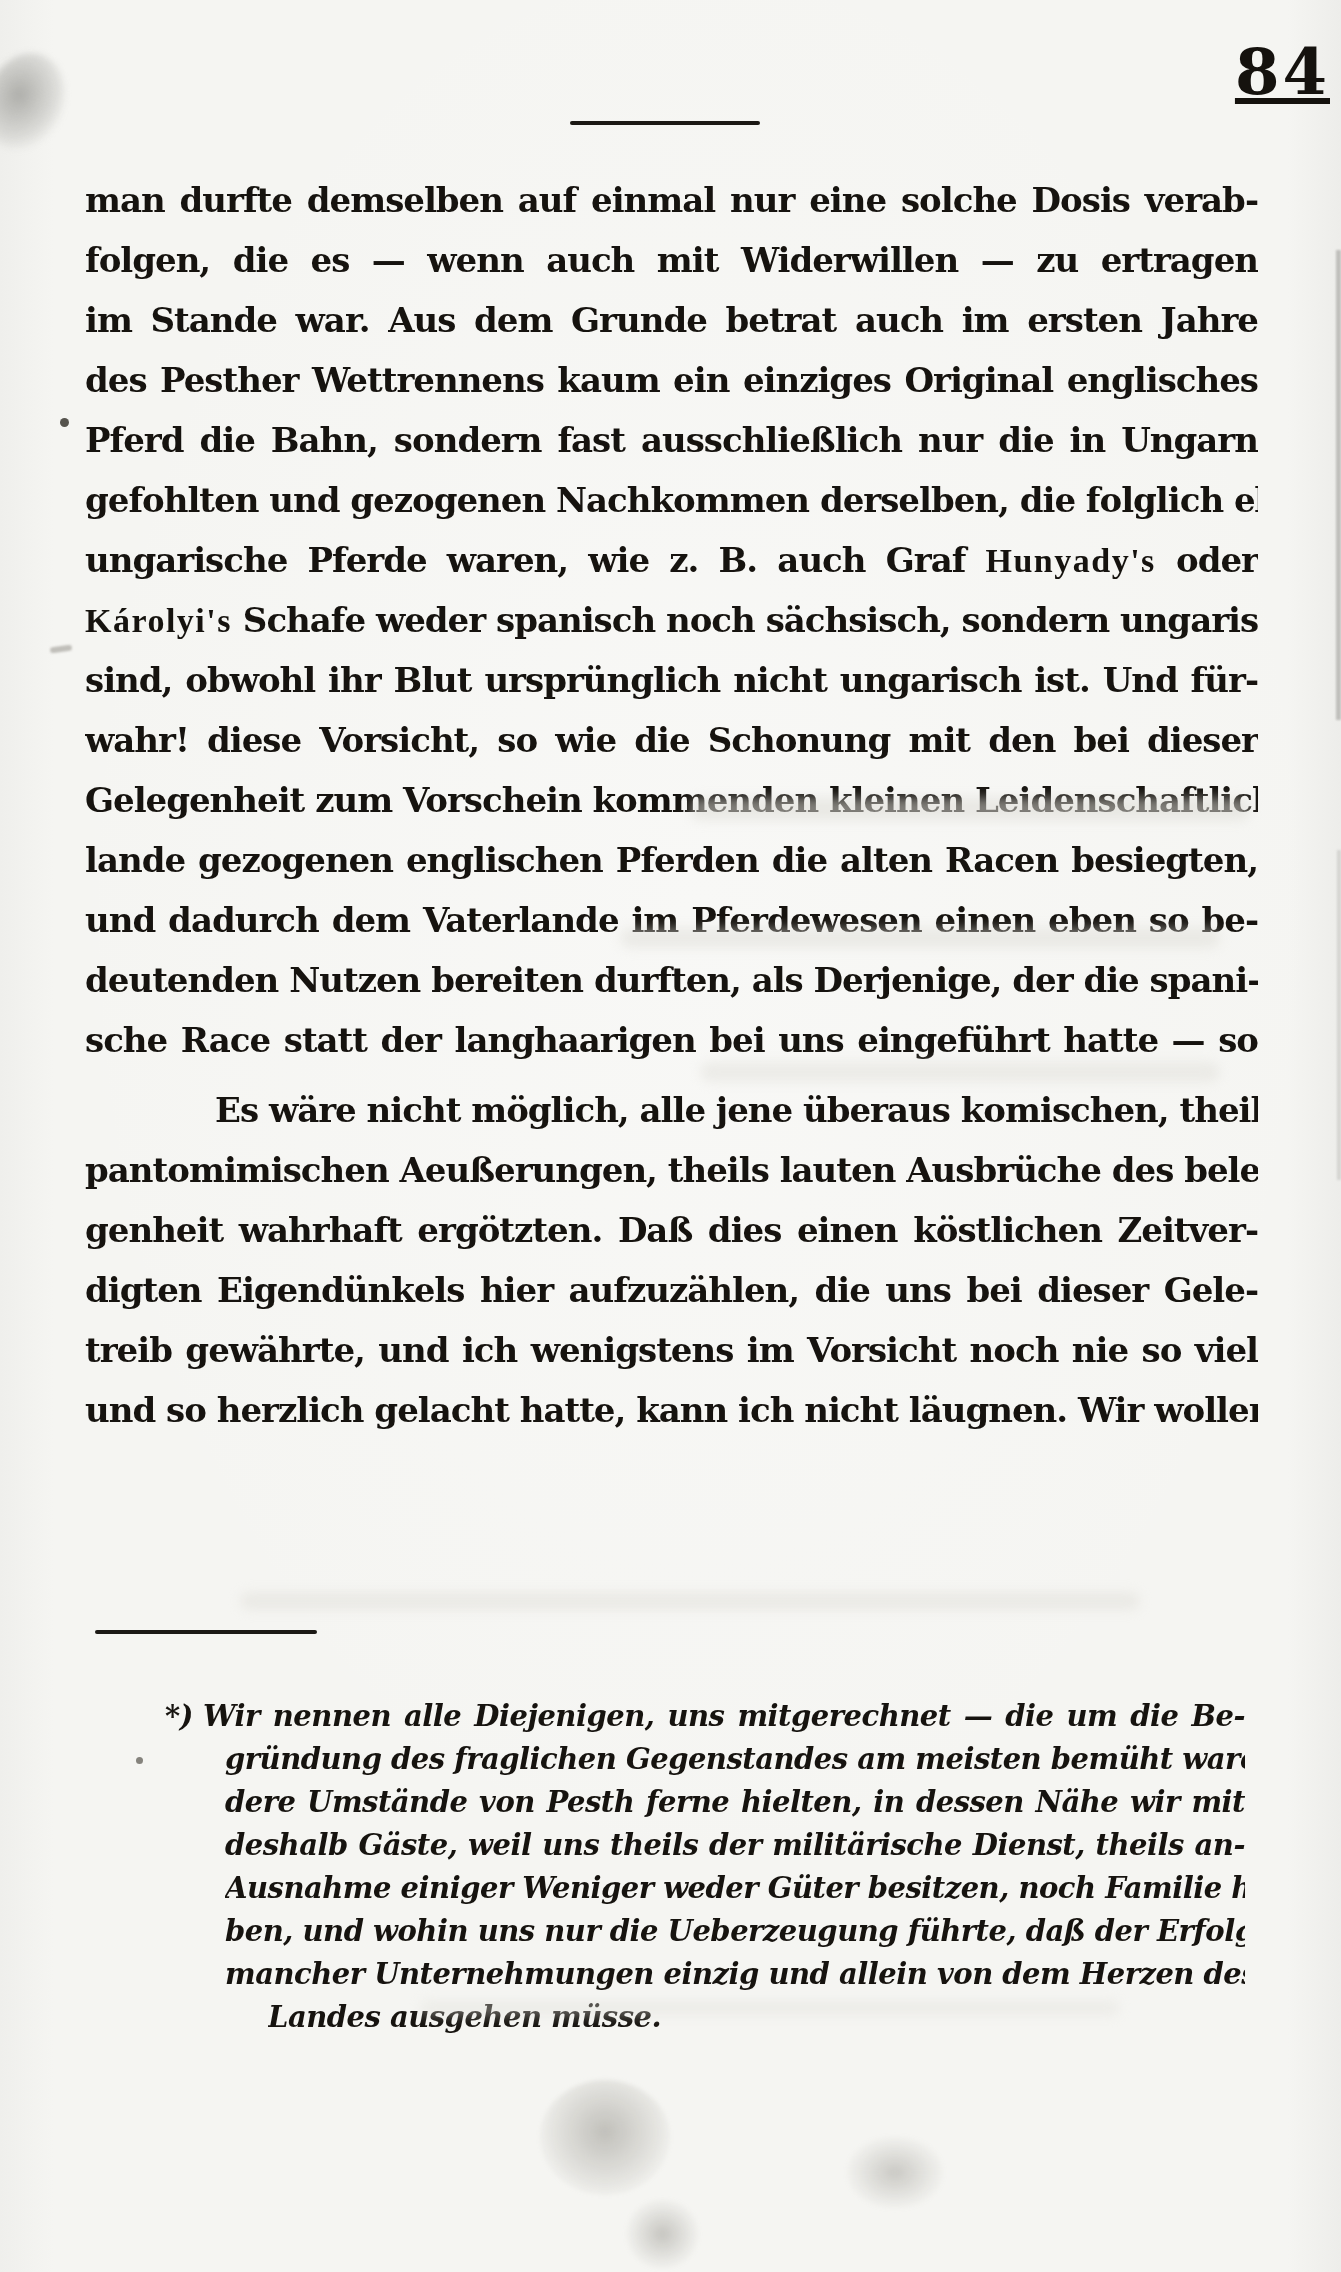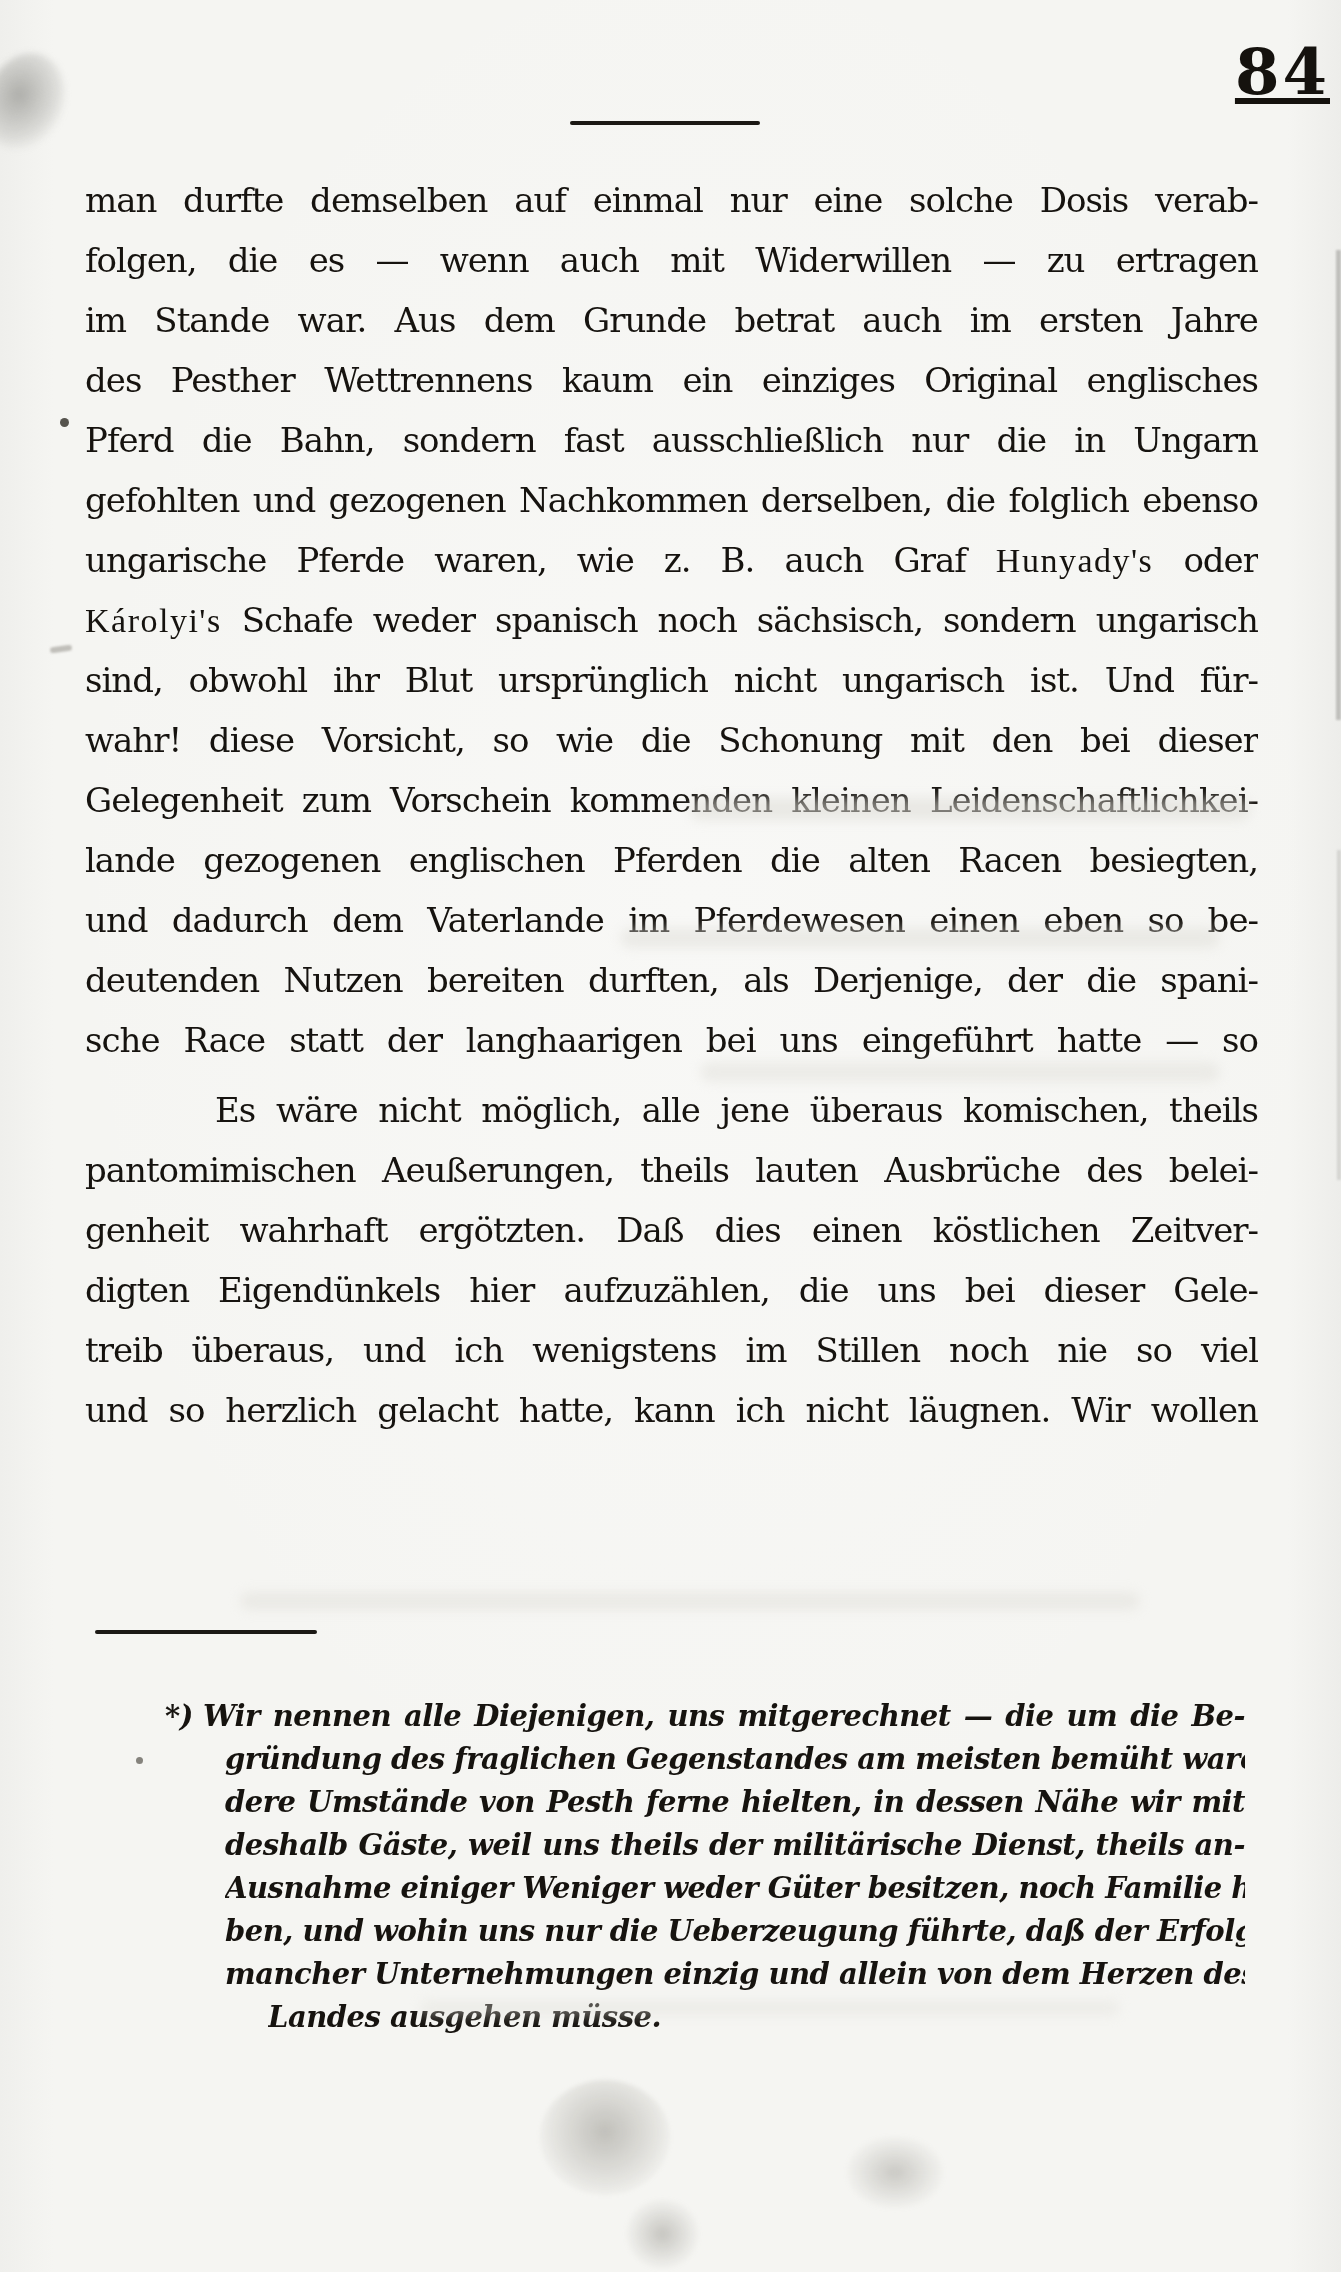--- a/index.html
+++ b/index.html
@@ -29,21 +29,21 @@
   }
   .header-rule {
     position: absolute; top: 121px; left: 570px;
     width: 190px; height: 4px;
     background: #1c1915; border-radius: 2px;
   }
 
   
   .main-text {
     position: absolute; top: 170px; left: 85px; width: 1173px;
-    font-size: 34px; font-weight: normal; letter-spacing: -1px;
+    font-size: 34px; font-weight: bold; letter-spacing: -1px;
     line-height: 60px;
   }
   .paragraph + .paragraph { margin-top: 10px; }
   .line {
     height: 60px; overflow: hidden; white-space: nowrap;
     text-align: justify; text-align-last: justify;
   }
   .line.short { text-align-last: left; }
   .line.indent { text-indent: 130px; }
   .antiqua {
@@ -128,21 +128,21 @@
         <div class="line"><span class="fraktur">lande gezogenen englischen Pferden die alten Racen besiegten,</span></div>
         <div class="line"><span class="fraktur">und dadurch dem Vaterlande im Pferdewesen einen eben so be-</span></div>
         <div class="line"><span class="fraktur">deutenden Nutzen bereiten durften, als Derjenige, der die spani-</span></div>
         <div class="line"><span class="fraktur">sche Race statt der langhaarigen bei uns eingeführt hatte — so</span></div>
       </div>
       <div class="paragraph">
         <div class="line indent"><span class="fraktur">Es wäre nicht möglich, alle jene überaus komischen, theils</span></div>
         <div class="line"><span class="fraktur">pantomimischen Aeußerungen, theils lauten Ausbrüche des belei-</span></div>
         <div class="line"><span class="fraktur">genheit wahrhaft ergötzten. Daß dies einen köstlichen Zeitver-</span></div>
         <div class="line"><span class="fraktur">digten Eigendünkels hier aufzuzählen, die uns bei dieser Gele-</span></div>
-        <div class="line"><span class="fraktur">treib überaus, und ich wenigstens im Stillen noch nie so viel</span></div>
+        <div class="line"><span class="fraktur">treib gewährte, und ich wenigstens im Vorsicht noch nie so viel</span></div>
         <div class="line"><span class="fraktur">und so herzlich gelacht hatte, kann ich nicht läugnen. Wir wollen</span></div>
       </div>
     </div>
 
   <div class="footnote-rule"></div>
   <div class="footnote">
       <div class="fn-line fn-first"><span class="fn-marker">*)</span><span class="fraktur">Wir nennen alle Diejenigen, uns mitgerechnet — die um die Be-</span></div>
       <div class="fn-line"><span class="fraktur">gründung des fraglichen Gegenstandes am meisten bemüht waren —</span></div>
       <div class="fn-line"><span class="fraktur">dere Umstände von Pesth ferne hielten, in dessen Nähe wir mit</span></div>
       <div class="fn-line"><span class="fraktur">deshalb Gäste, weil uns theils der militärische Dienst, theils an-</span></div>

